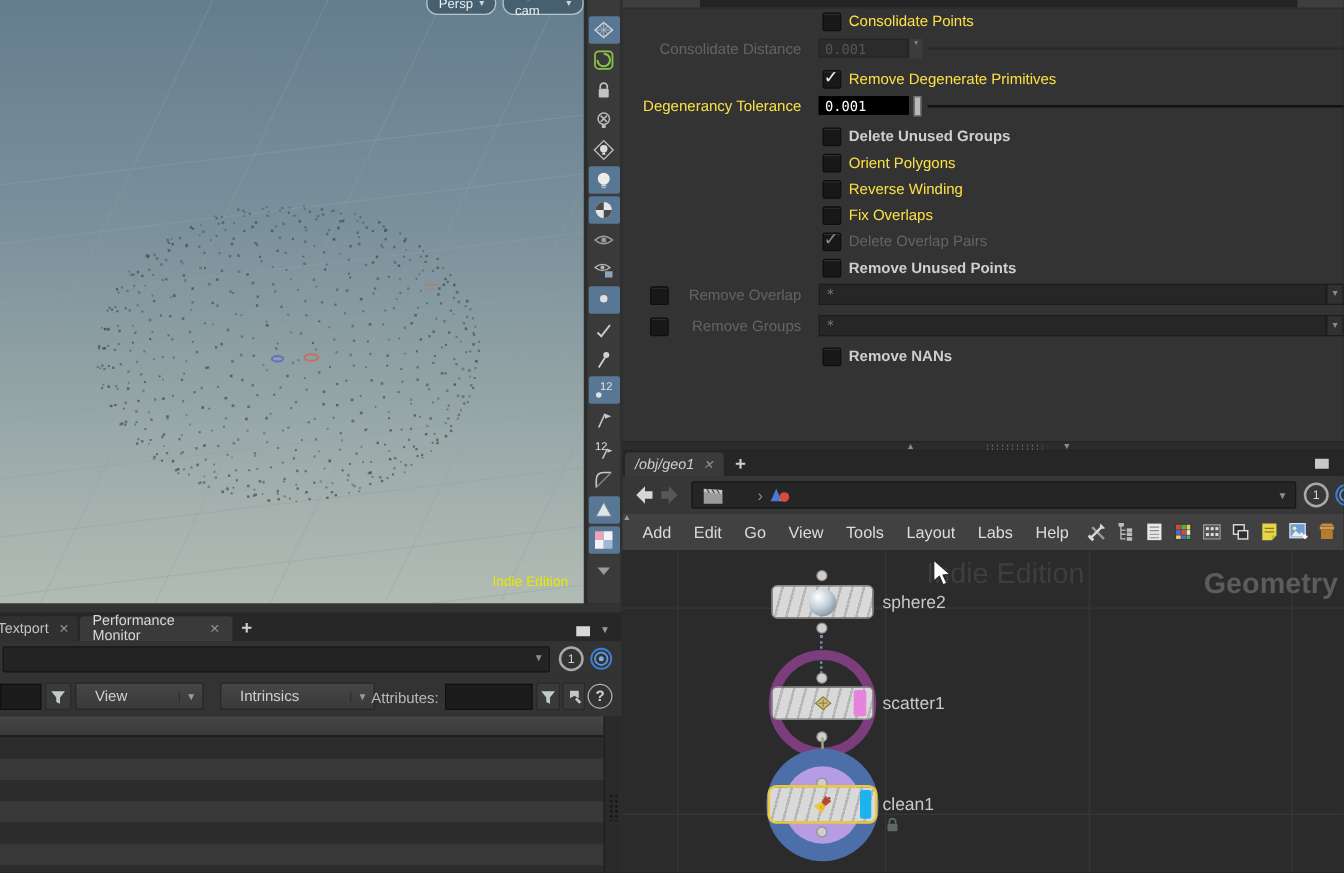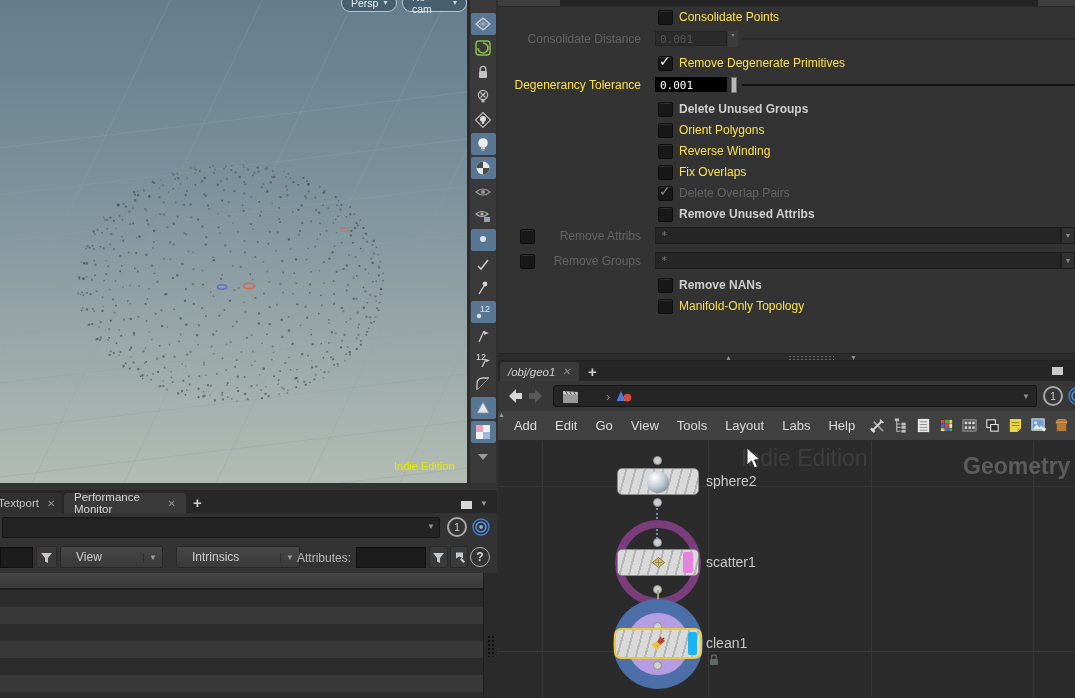--- a/index.html
+++ b/index.html
@@ -950,41 +950,37 @@
     <div class="prow" style="top:164px">
       <span class="cb" style="left:160px"></span>
       <span class="plabel" style="left:181px">Fix Overlaps</span>
     </div>
     <div class="prow" style="top:185px">
       <span class="cb on dimchk" style="left:160px"></span>
       <span class="plabel dim" style="left:181px">Delete Overlap Pairs</span>
     </div>
     <div class="prow" style="top:206px">
       <span class="cb" style="left:160px"></span>
-      <span class="plabel bold" style="left:181px">Remove Unused Attribs</span>
+      <span class="plabel bold" style="left:181px">Remove Unused Points</span>
     </div>
     <div class="prow" style="top:228px">
       <span class="cb" style="left:22px"></span>
-      <span class="plabel right dim">Remove Attribs</span>
+      <span class="plabel right dim">Remove Overlap</span>
       <span class="sfield">*</span>
       <span class="sdrop">▼</span>
     </div>
     <div class="prow" style="top:253px">
       <span class="cb" style="left:22px"></span>
       <span class="plabel right dim">Remove Groups</span>
       <span class="sfield">*</span>
       <span class="sdrop">▼</span>
     </div>
     <div class="prow" style="top:277px">
       <span class="cb" style="left:160px"></span>
       <span class="plabel bold" style="left:181px">Remove NANs</span>
-    </div>
-    <div class="prow" style="top:298px">
-      <span class="cb" style="left:160px"></span>
-      <span class="plabel" style="left:181px">Manifold-Only Topology</span>
     </div>
   </div>
 
   <div class="divider" style="left:498px;top:353px;width:577px;height:8px;">
     <span class="dv-arrow" style="left:227px;">▲</span>
     <span class="dv-dots" style="left:290px;"></span>
     <span class="dv-arrow" style="left:352px;">▼</span>
   </div>
 
   <div id="network">

